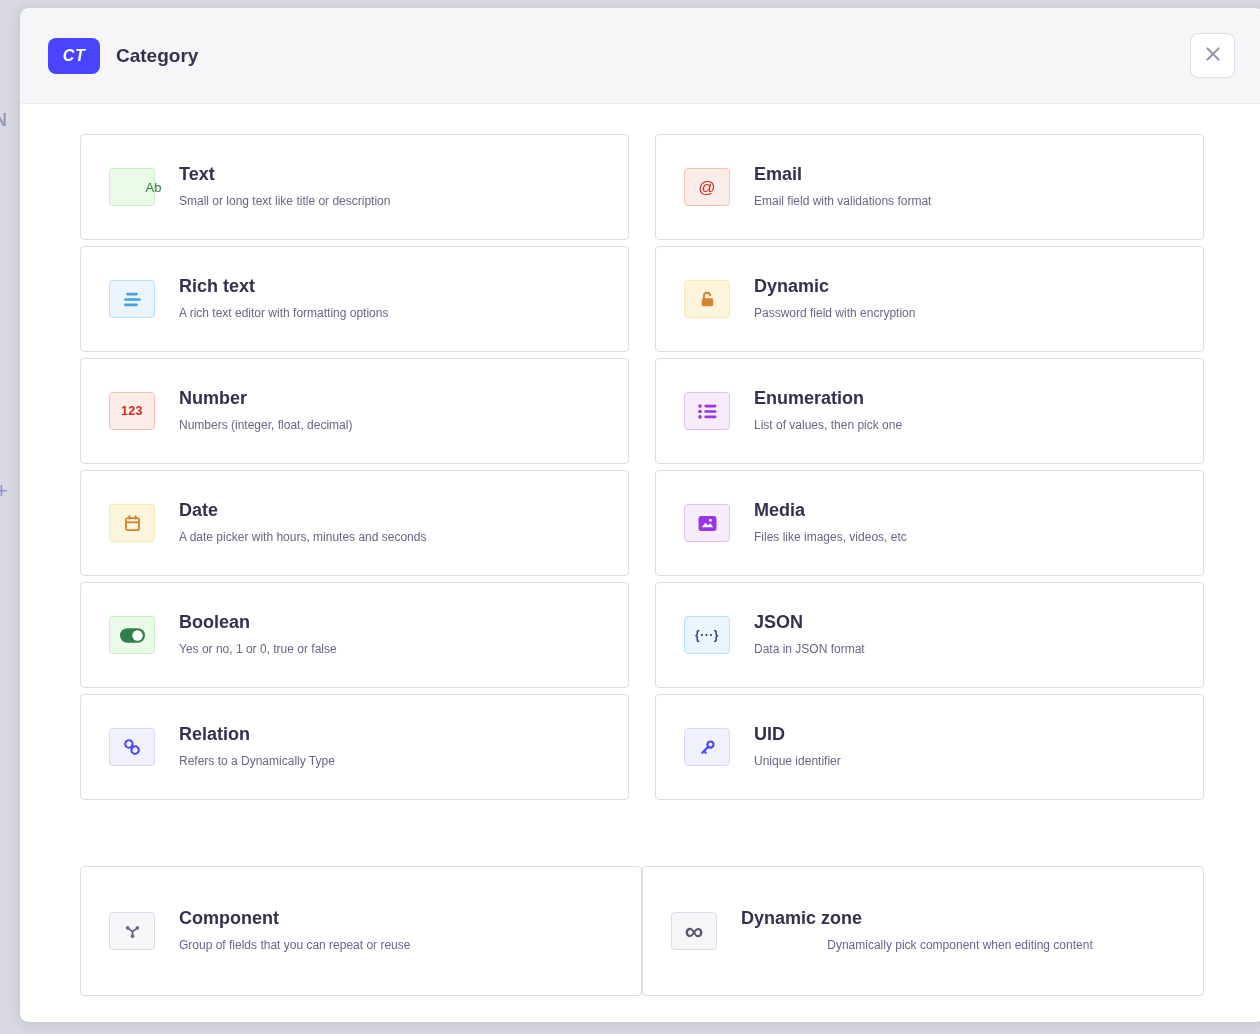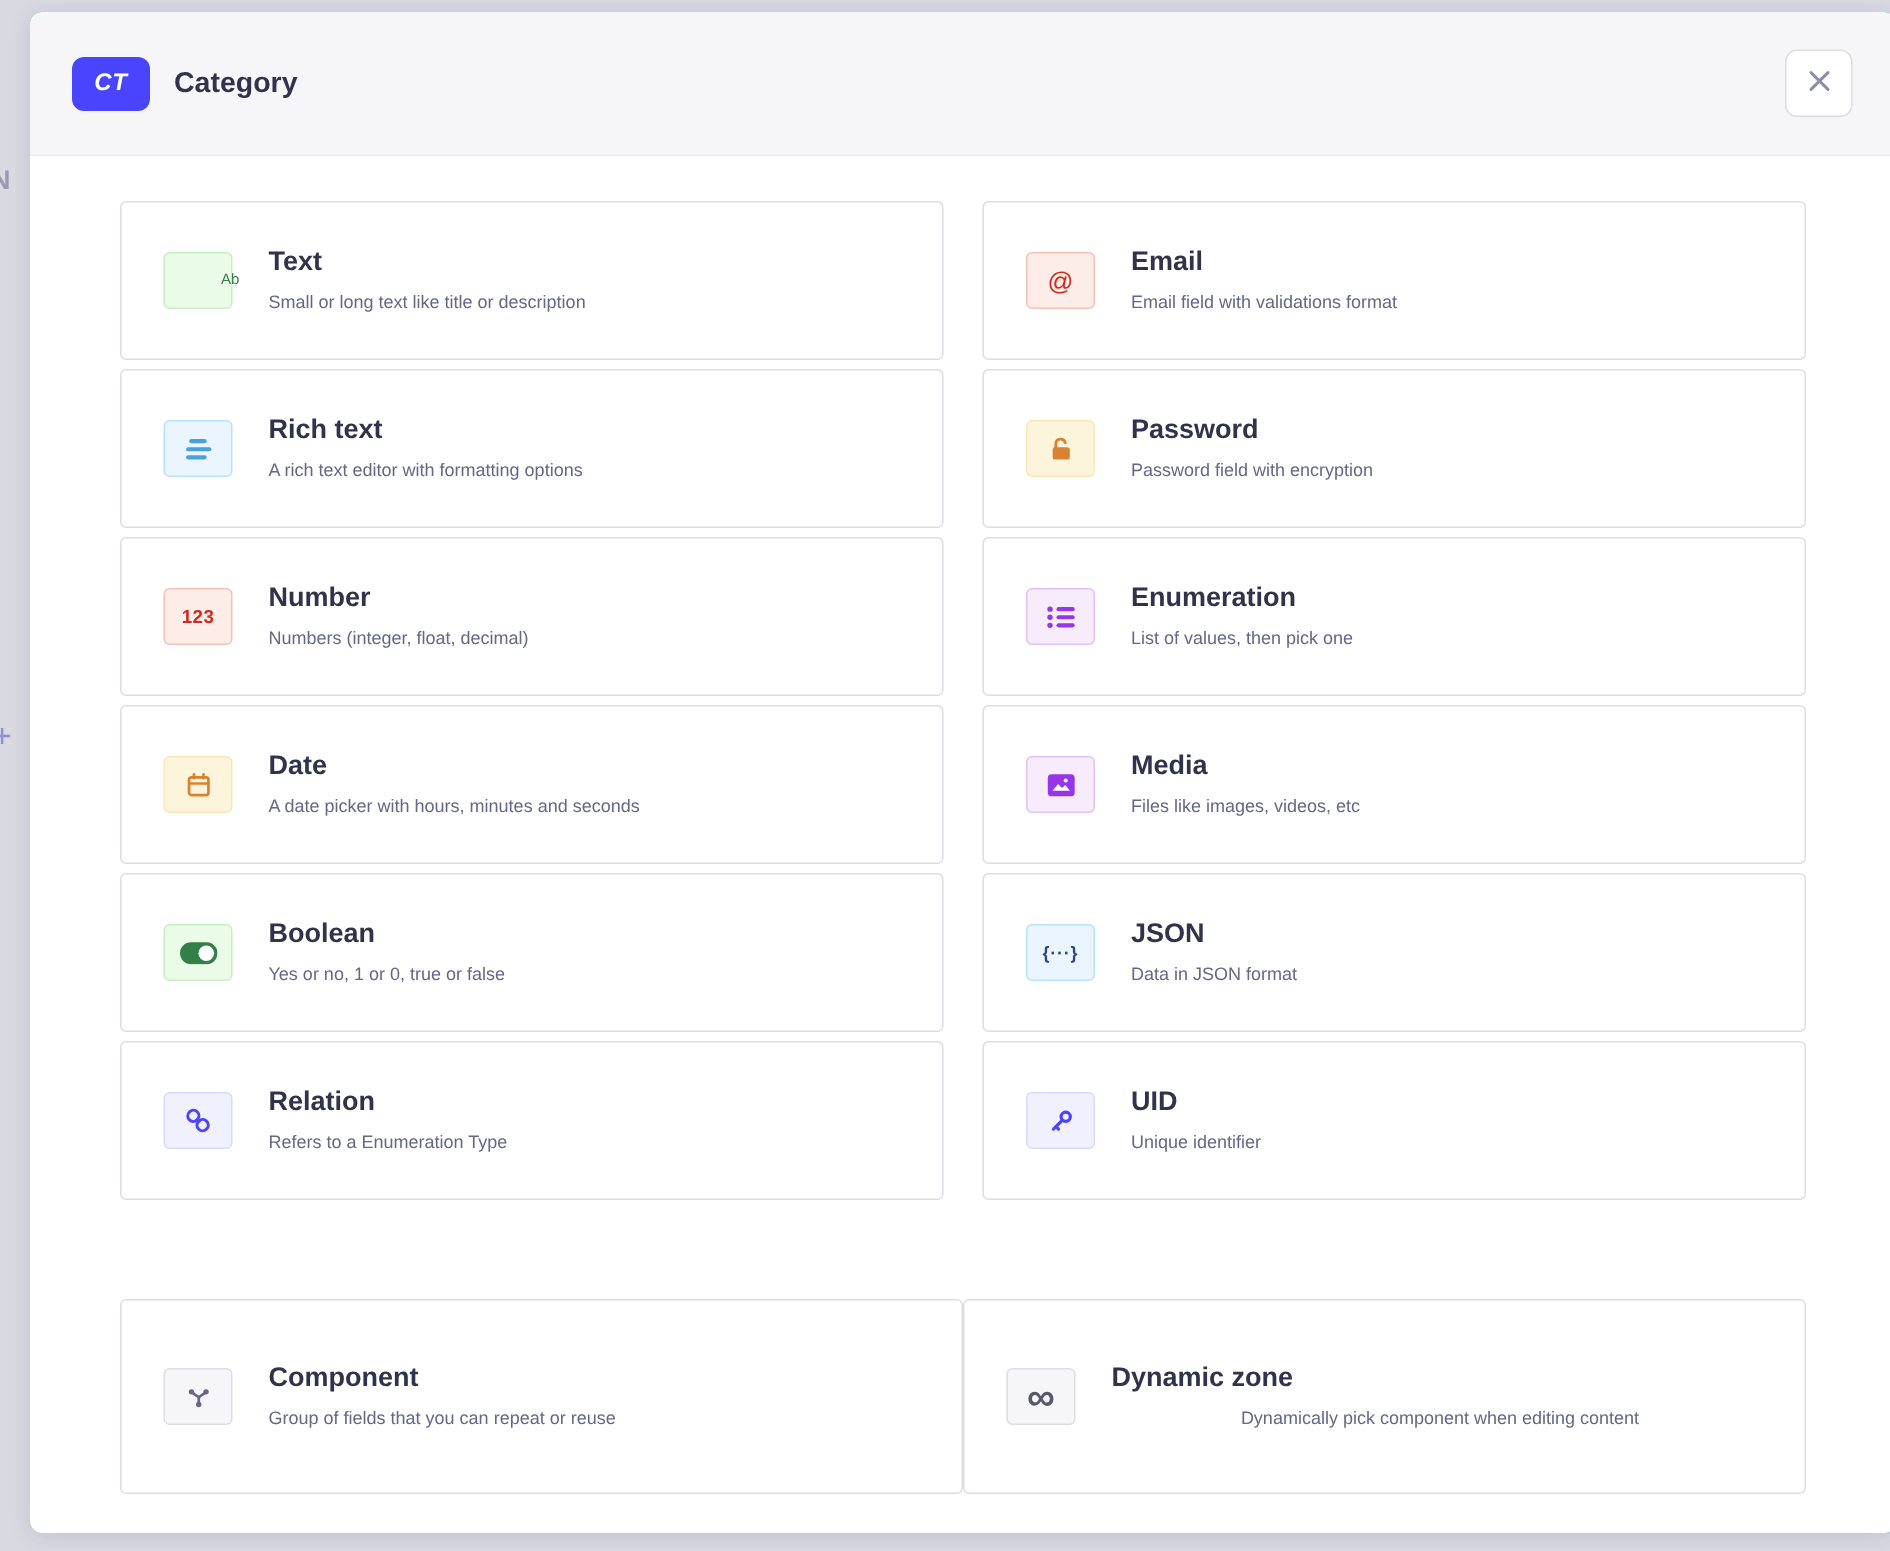--- a/index.html
+++ b/index.html
@@ -32,21 +32,21 @@
   .fields-grid { display:grid; grid-template-columns:1fr 1fr; column-gap:26px; row-gap:6px; }
   .special-grid { display:grid; grid-template-columns:1fr 1fr; margin-top:66px; }
 
   .card { background:#ffffff; border:1px solid #dcdce4; border-radius:4px; height:106px;
           display:flex; align-items:center; padding:0 24px 0 28px; cursor:pointer; }
   .card-lg { height:130px; }
 
   .icon-box { width:46px; height:38px; border-radius:4px; border:1px solid transparent;
               display:flex; align-items:center; justify-content:center; flex-shrink:0; }
   .glyph { line-height:1; }
-  .g-ab   { font-size:10px; font-weight:400;margin-left:43px; }
+  .g-ab   { font-size:13px; font-weight:400;margin-left:43px; }
   .g-at   { font-size:17px; }
   .g-123  { font-size:12.5px; font-weight:700; letter-spacing:.3px; }
   .g-json { font-size:12px; font-weight:700; letter-spacing:.5px; }
   .g-inf  { font-size:26px; font-weight:600; line-height:0.8; }
 
   .card-text { margin-left:24px; flex:1; min-width:0; }
   .card-title { font-size:18px; font-weight:700; color:#32324d; line-height:26px; }
   .card-desc { font-size:12px; color:#666687; line-height:24px; margin-top:2px; }
   .desc-center { text-align:center; max-width:340px; margin:2px auto 0 auto; }
 </style>
@@ -107,21 +107,21 @@
             </div>
           </div>
           <div class="card">
             <div class="icon-box" style="background: rgb(253, 244, 220); border-color: rgb(250, 231, 185);">
               <svg width="17" height="17" viewBox="0 0 16 16">
                 <path d="M4.6 7 V4.6 a3 3 0 0 1 5.9 -0.7" fill="none" stroke="#d9822f" stroke-width="1.8" stroke-linecap="round"></path>
                 <rect x="2.6" y="6.8" width="10.8" height="7.6" rx="1.6" fill="#d9822f"></rect>
               </svg>
             </div>
             <div class="card-text">
-              <div class="card-title">Password</div>
+              <div class="card-title">Dynamic</div>
               <div class="card-desc">Password field with encryption</div>
             </div>
           </div>
           <div class="card">
             <div class="icon-box" style="background: rgb(253, 237, 232); border-color: rgb(245, 192, 184); text-align: right;">
               <span class="glyph g-123" style="color: rgb(208, 43, 32);">123</span>
             </div>
             <div class="card-text">
               <div class="card-title">Number</div>
               <div class="card-desc">Numbers (integer, float, decimal)</div>
@@ -195,21 +195,21 @@
             <div class="icon-box" style="background: rgb(240, 240, 255); border-color: rgb(217, 216, 255);">
               <svg width="18" height="18" viewBox="0 0 16 16">
                 <g transform="rotate(-45 8 8)" fill="none" stroke="#4945ff" stroke-width="1.8">
                   <rect x="4.7" y="0.9" width="6.6" height="6.4" rx="3.1"></rect>
                   <rect x="4.7" y="8.7" width="6.6" height="6.4" rx="3.1"></rect>
                 </g>
               </svg>
             </div>
             <div class="card-text">
               <div class="card-title">Relation</div>
-              <div class="card-desc">Refers to a Enumeration Type</div>
+              <div class="card-desc">Refers to a Dynamically Type</div>
             </div>
           </div>
           <div class="card">
             <div class="icon-box" style="background: rgb(240, 240, 255); border-color: rgb(217, 216, 255);">
               <svg width="17" height="17" viewBox="0 0 16 16">
                 <circle cx="10.8" cy="5.2" r="2.9" fill="none" stroke="#4945ff" stroke-width="2"></circle>
                 <path d="M8.7 7.3 L3.1 12.9 M4.7 11.3 L6.3 12.9" fill="none" stroke="#4945ff" stroke-width="2" stroke-linecap="round"></path>
               </svg>
             </div>
             <div class="card-text">

